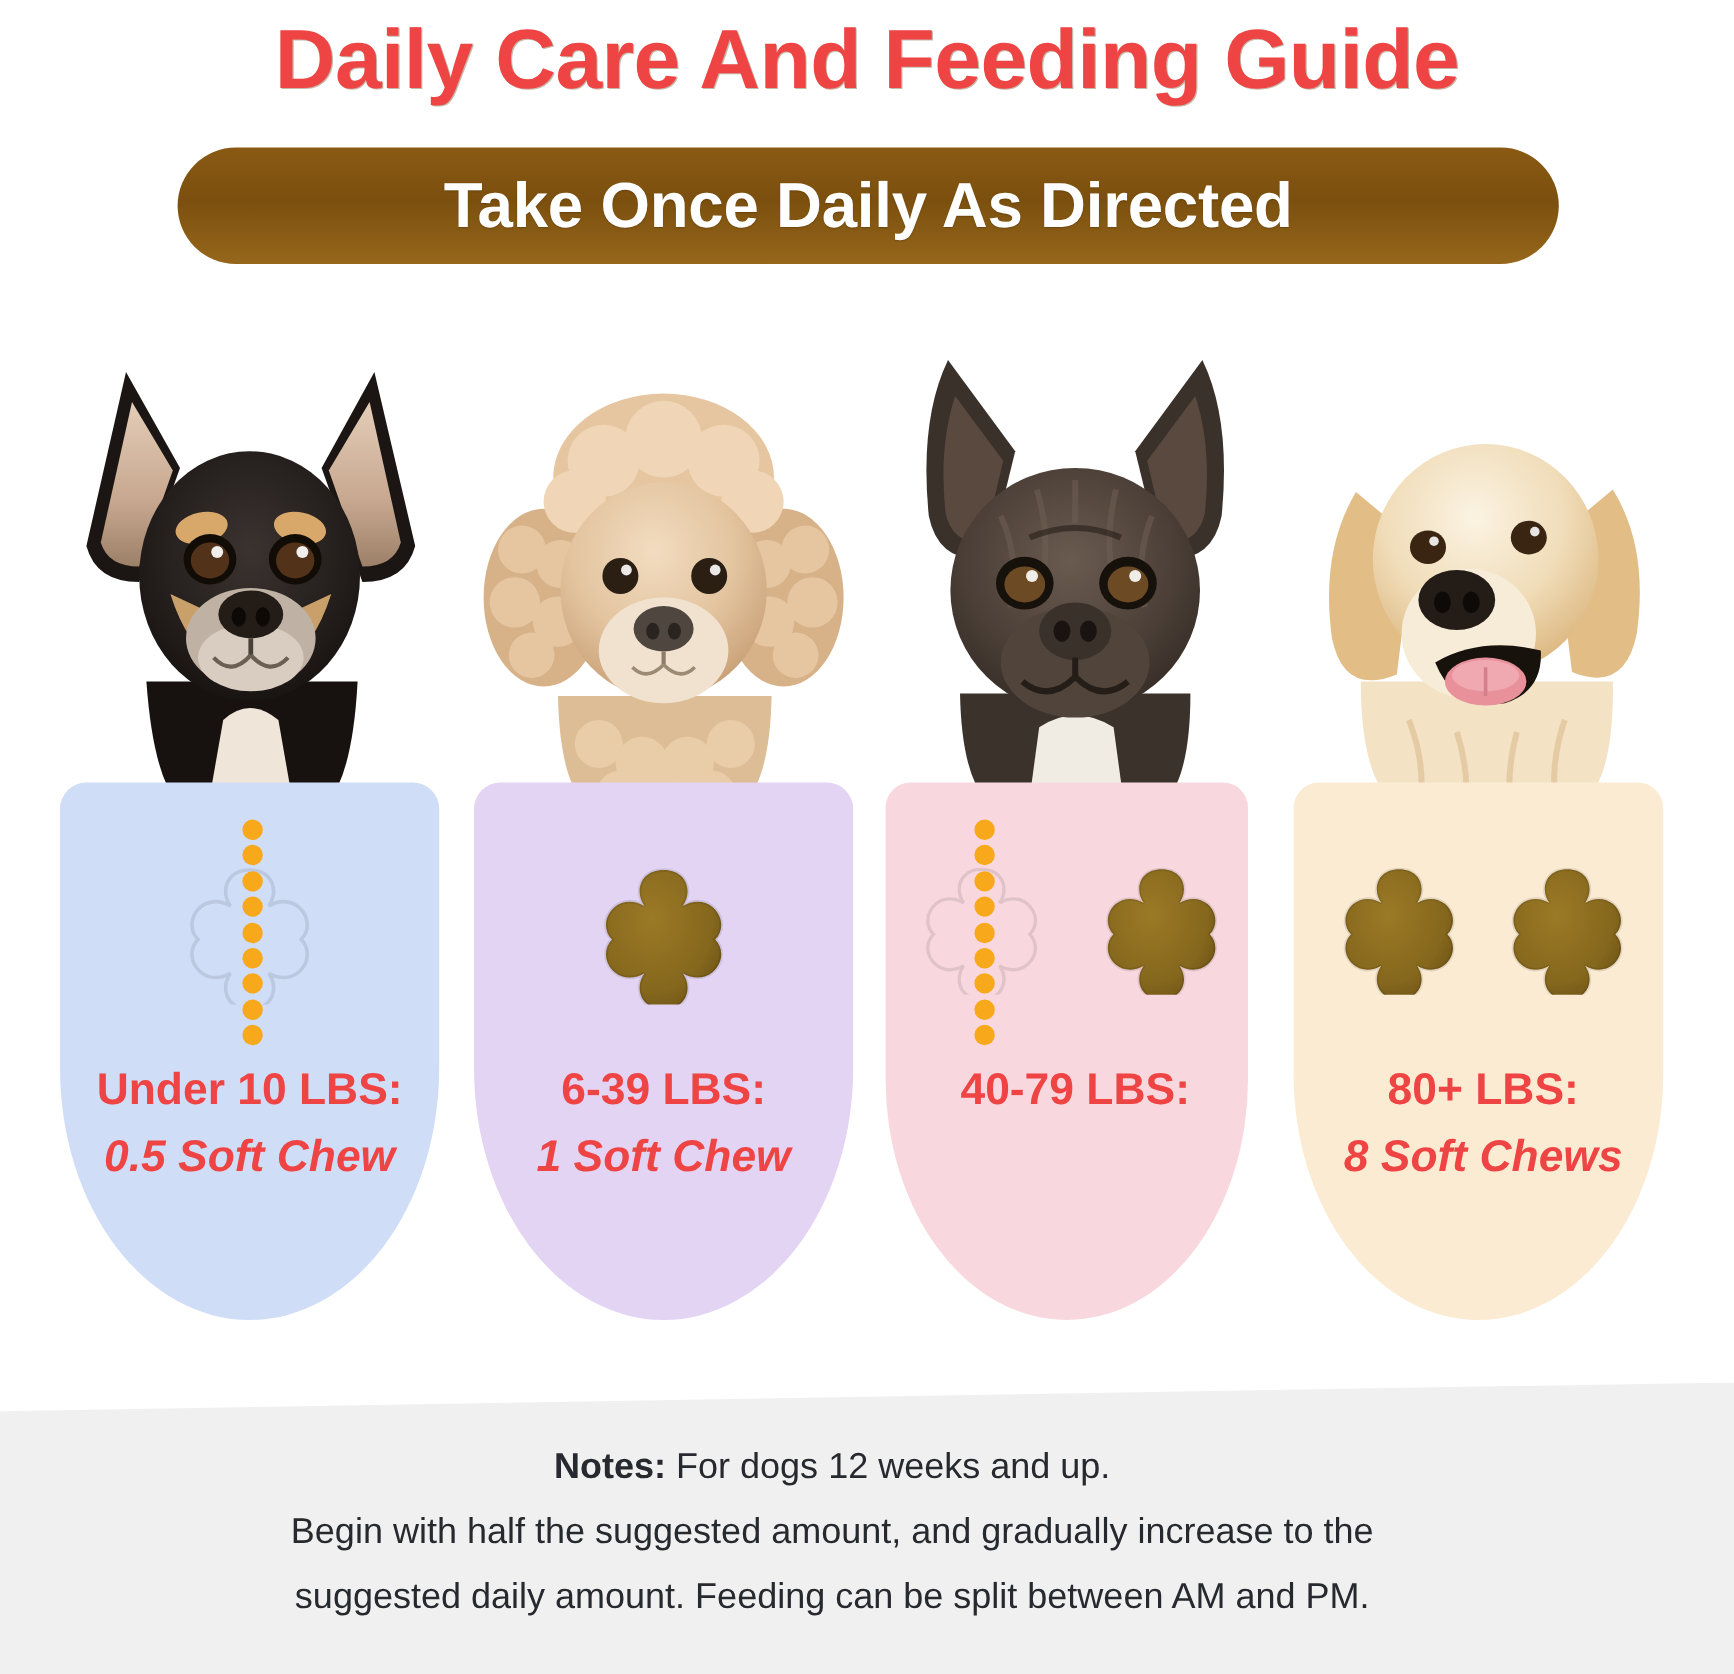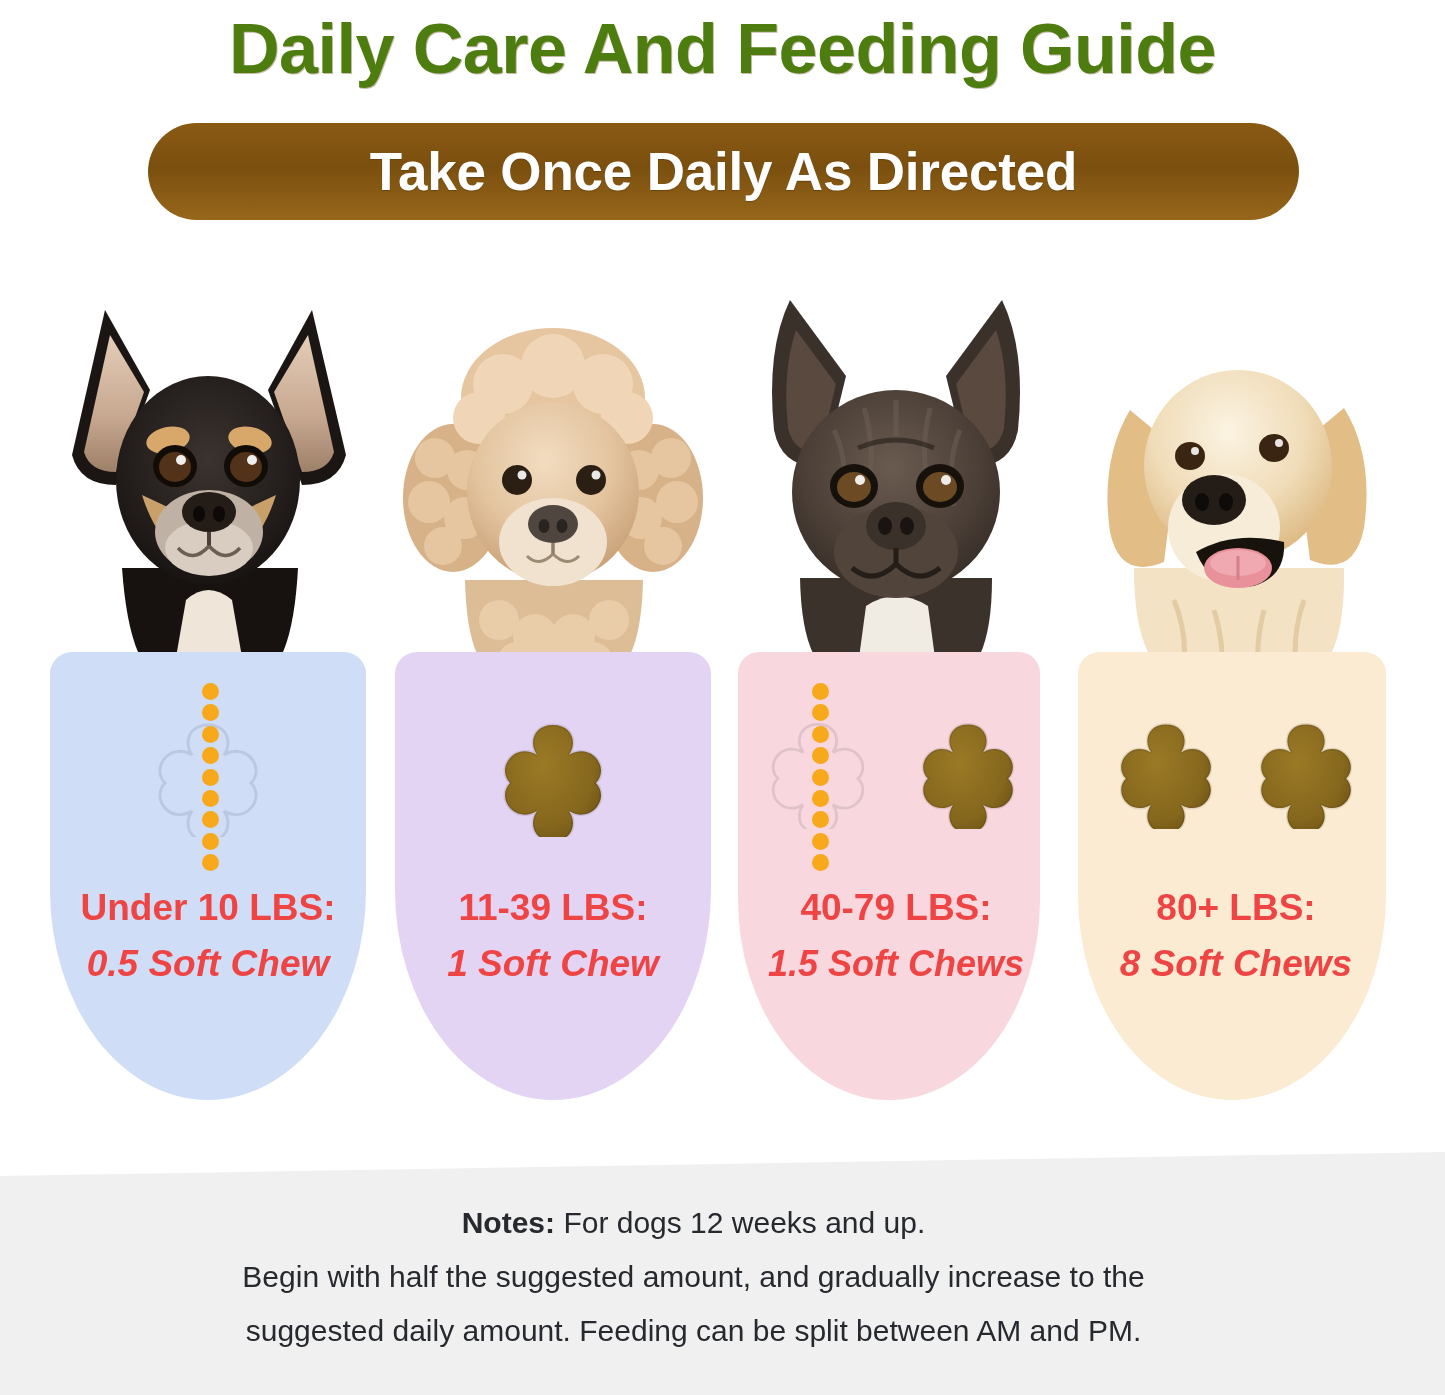--- a/index.html
+++ b/index.html
@@ -23,21 +23,21 @@
   .header-title {
     position: absolute;
     top: 6px;
     left: 0;
     width: 1445px;
     text-align: center;
     font-size: 70px;
     line-height: 86px;
     font-weight: 700;
     letter-spacing: -0.5px;
-    color: #4d7c0f;
+    color: #ef4444;
     white-space: nowrap;
     text-shadow: 1px 1px 0 rgba(90,55,10,0.35);
   }
 
   .header-pill {
     position: absolute;
     top: 123px;
     left: 148px;
     width: 1151px;
     height: 97px;
@@ -407,21 +407,21 @@
                        C46 118 39 110 39 100 C39 95 41 91 43 88
                        C35 93 25 93 18 87 C9 79 9 67 16 60
                        C9 53 9 41 18 33 C25 27 35 27 43 32
                        C41 29 39 25 39 20 C39 10 46 2 59 2 Z" fill="url(#cw1b)" stroke="#00000018" stroke-width="3"></path>
             </g>
           </svg>
         </div>
       </div>
 
       <div class="card-label">
-        <div class="line1">11-39 LBS:</div>
+        <div class="line1">6-39 LBS:</div>
         <div class="line2">1 Soft Chew</div>
       </div>
     </div>
 
     <div class="card c2">
 
       <div class="dog">
         <svg width="316" height="400" viewBox="0 0 316 400">
           <defs>
             <radialGradient id="frenchieHead" cx="48%" cy="38%" r="72%">
@@ -535,21 +535,20 @@
                        C35 93 25 93 18 87 C9 79 9 67 16 60
                        C9 53 9 41 18 33 C25 27 35 27 43 32
                        C41 29 39 25 39 20 C39 10 46 2 59 2 Z" fill="url(#cw2f)" stroke="#00000018" stroke-width="3"></path>
             </g>
           </svg>
         </div>
       </div>
 
       <div class="card-label">
         <div class="line1">40-79 LBS:</div>
-        <div class="line2">1.5 Soft Chews</div>
       </div>
     </div>
 
     <div class="card c3">
 
       <div class="dog">
         <svg width="316" height="400" viewBox="0 0 316 400">
           <defs>
             <radialGradient id="goldHead" cx="45%" cy="32%" r="74%">
               <stop offset="0%" stop-color="#fbf3e2"></stop>

